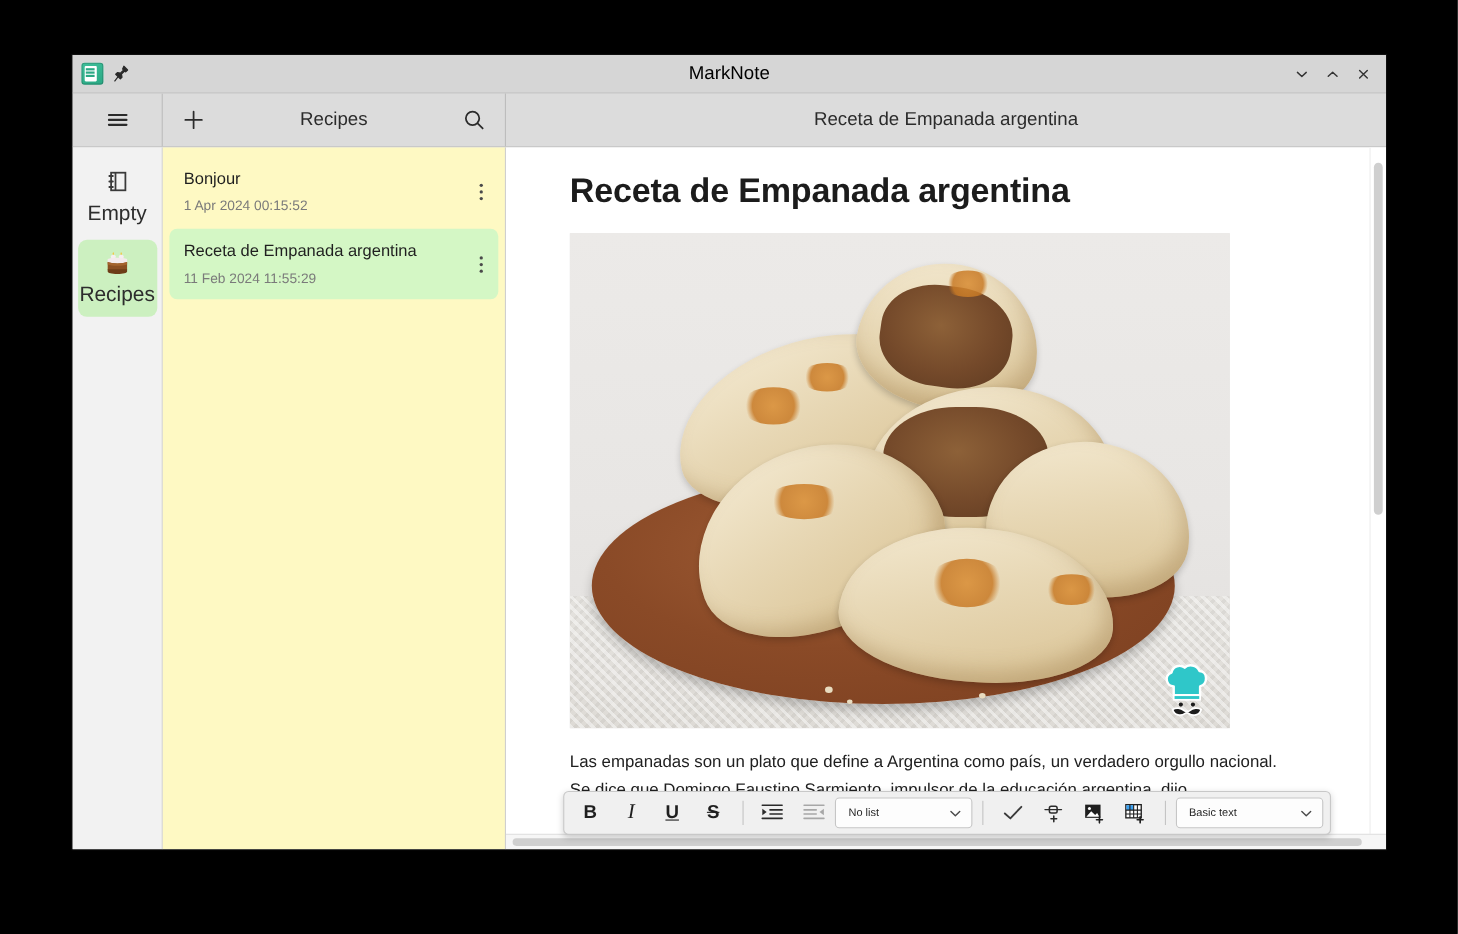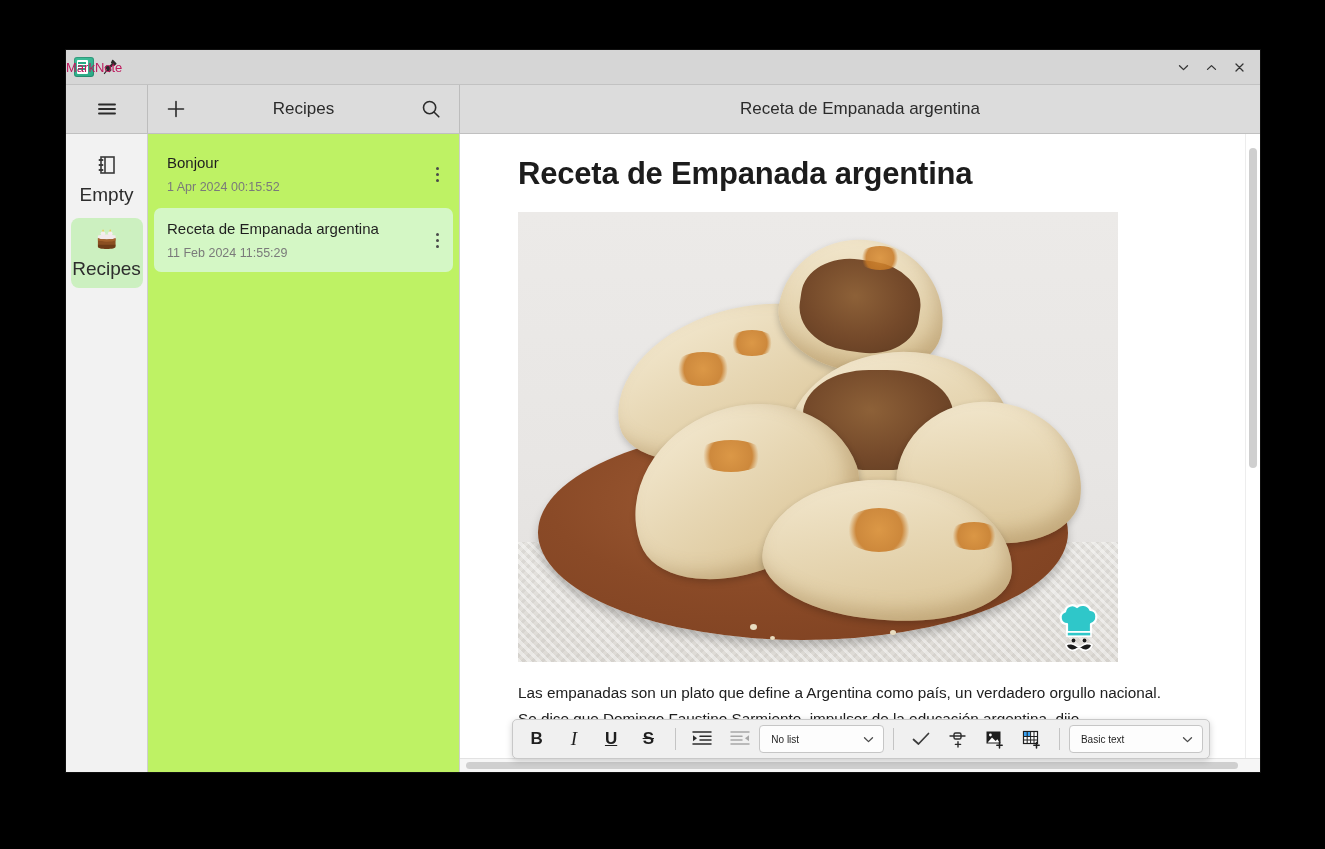--- a/index.html
+++ b/index.html
@@ -43,22 +43,22 @@
     width: 11px; height: 14px; background: #ffffff; border-radius: 1px;
   }
   .app-icon::after {
     content: ""; position: absolute; left: 4px; top: 5px;
     width: 8px; height: 1.5px; background: #2aa884;
     box-shadow: 0 3px 0 #2aa884, 0 6px 0 #2aa884;
   }
   .pin-icon { width: 14px; height: 16px; position: relative; }
   .pin-icon svg { display: block; }
   .tb-title {
-    position: absolute; left: 0; right: 0; text-align: left;
-    font-size: 13px; color: #be185d; pointer-events: none;
+    position: absolute; left: 0; right: 0; text-align: center;
+    font-size: 17px; color: #000000; pointer-events: none;
   }
   .tb-right {
     margin-left: auto; display: flex; align-items: center;
     gap: 2px; padding-right: 8px; z-index: 2;
   }
   .wbtn {
     width: 26px; height: 26px; display: flex; align-items: center;
     justify-content: center; color: #333; font-size: 13px;
   }
   .wbtn svg { display: block; }
@@ -113,21 +113,21 @@
     border-radius: 8px;
     display: flex; flex-direction: column; align-items: center; gap: 6px;
   }
   .nb-item.selected { background: #ccf0c0; }
   .nb-label { font-size: 19px; color: #2d2d2d; }
   .nb-icon { width: 26px; height: 26px; display:flex; align-items:center; justify-content:center; }
   .nb-icon svg { display:block; }
   
   .noteslist {
     width: 312px; min-width: 312px;
-    background: #bef264;
+    background: #fef9c3;
     border-right: 1px solid #cfcfcf;
     padding: 8px 6px 0 6px; box-sizing: border-box;
   }
   .note-item {
     position: relative;
     border-radius: 7px;
     padding: 12px 34px 12px 13px;
     margin-bottom: 2px;
   }
   .note-item.selected { background: #d4f7c5; }

